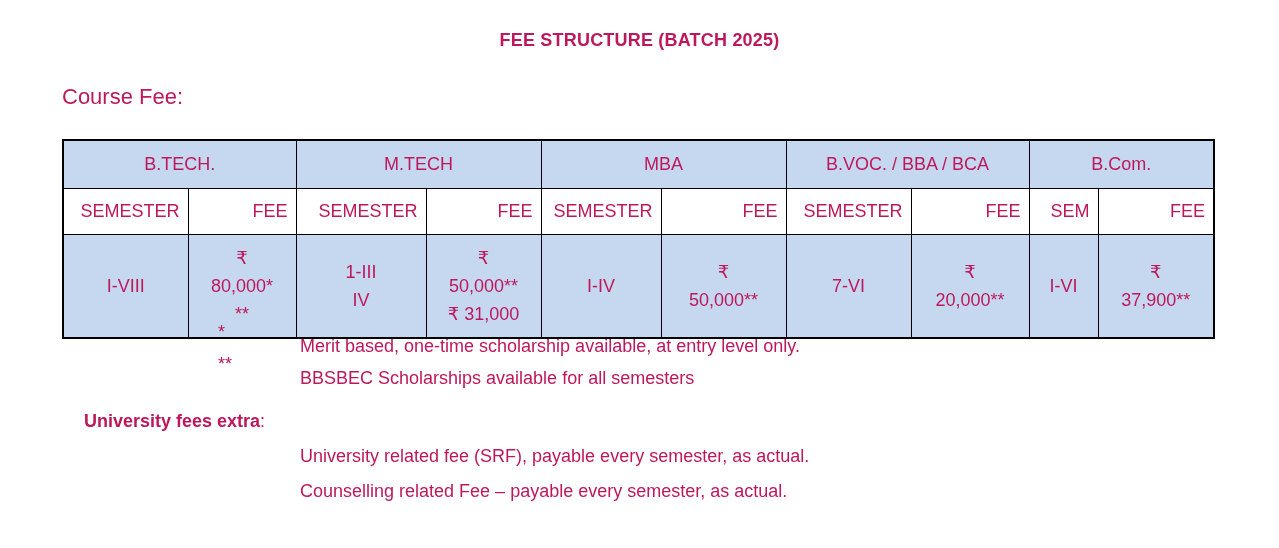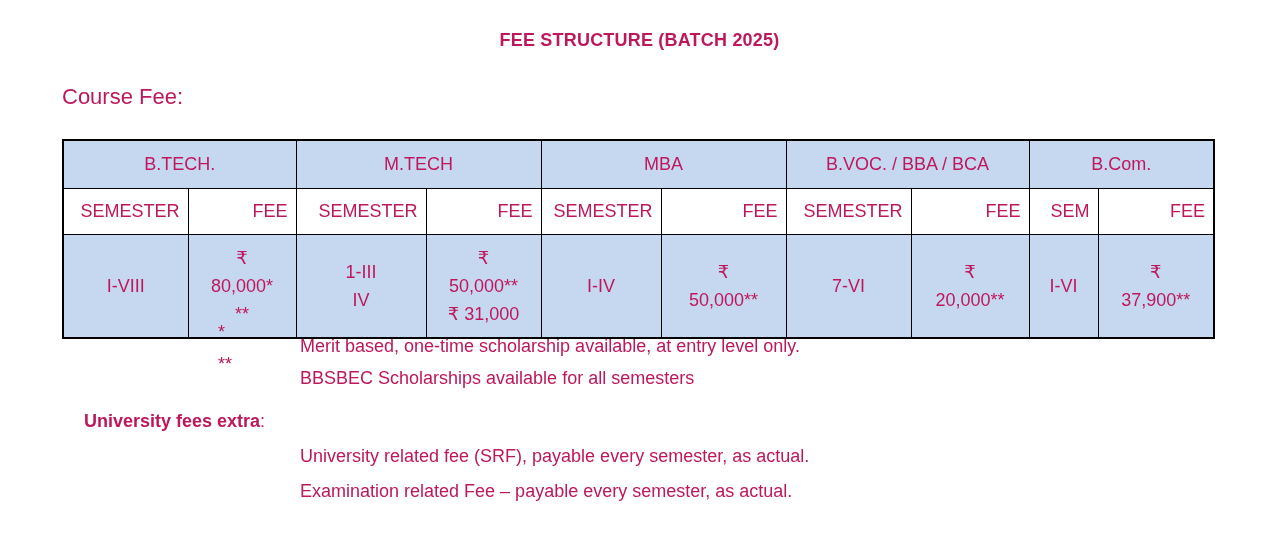--- a/index.html
+++ b/index.html
@@ -180,15 +180,15 @@
   </div>
   <div class="footnote-row" style="top:354px">
     <span class="footnote-marker">**</span>
     <span class="footnote-text">BBSBEC Scholarships available for all semesters</span>
   </div>
 
   <div class="uni-label-wrap">
     <span class="uni-label-bold">University fees extra</span><span>:</span>
   </div>
   <div class="uni-line" style="top:446px">University related fee (SRF), payable every semester, as actual.</div>
-  <div class="uni-line" style="top:481px">Examination related Fee – payable every semester, as actual.</div>
+  <div class="uni-line" style="top:481px">Counselling related Fee – payable every semester, as actual.</div>
 
 </div>
 
 </body></html>

